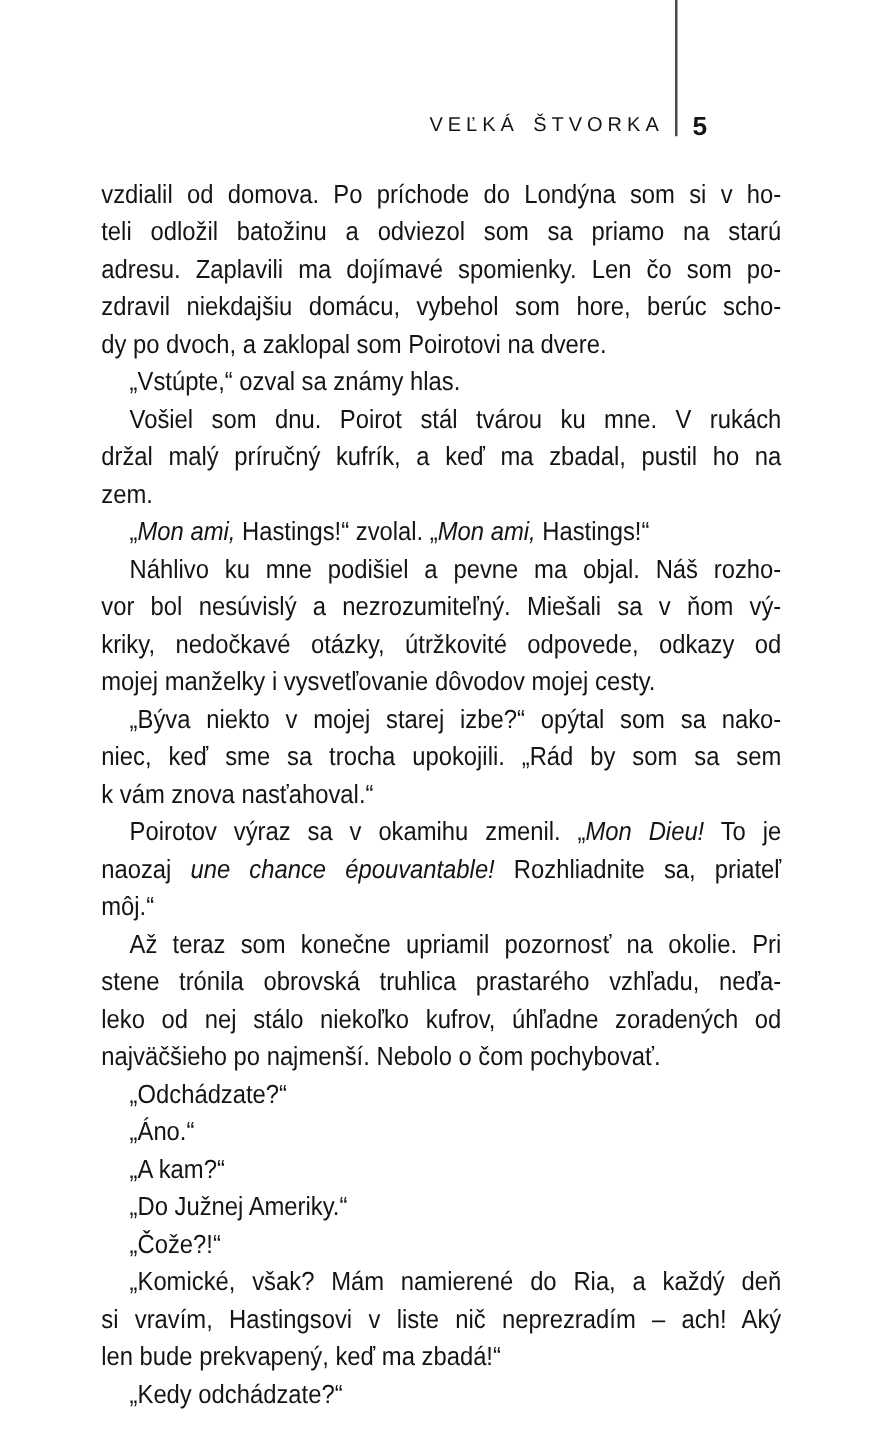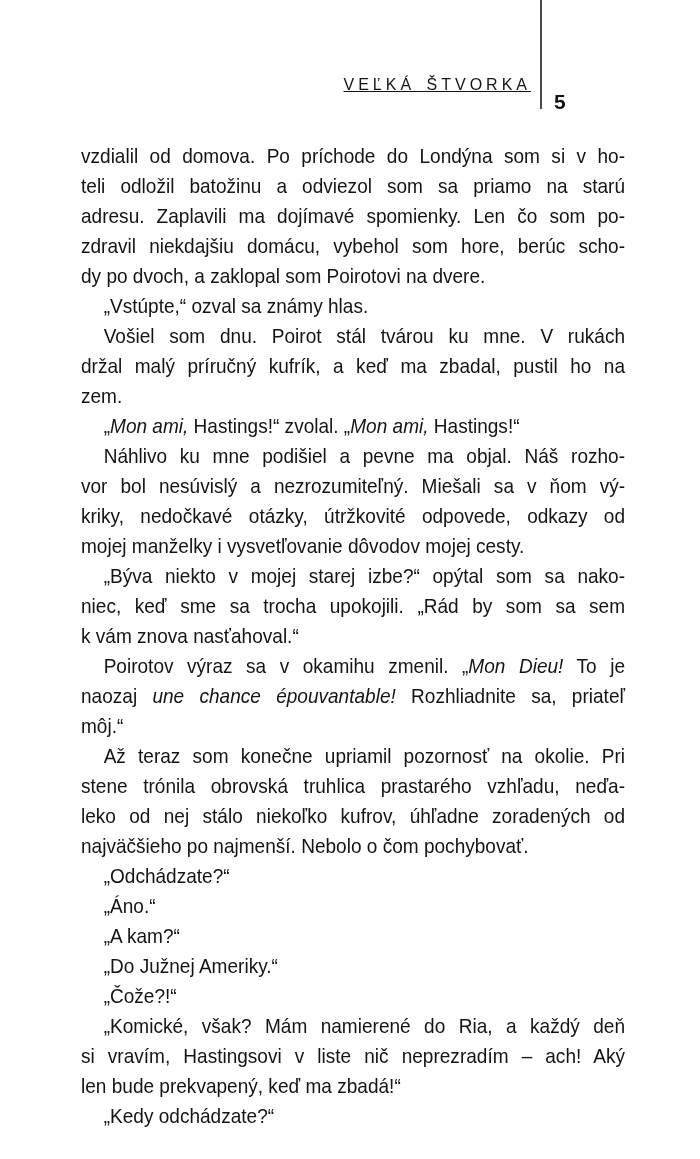--- a/index.html
+++ b/index.html
@@ -17,29 +17,28 @@
   }
   .page {
     position: relative;
     width: 700px; height: 1159px;
     background: var(--bg-color);
     overflow: hidden;
   }
   
   .running-title {
     position: absolute;
-    top: 77px; right: 169px;
+    top: 93px; right: 169px;
     font-size: 16px;
     line-height: 1;
     letter-spacing: 4px;
     word-spacing: 3px;
     color: var(--text-color);
     text-transform: uppercase;
     white-space: nowrap;
-    text-decoration: underline;
   }
   .header-rule {
     position: absolute;
     top: 0; left: 540px;
     width: 2px; height: 109px;
     background: var(--rule-color);
   }
   .page-number {
     position: absolute;
     top: 91px; left: 554px;

